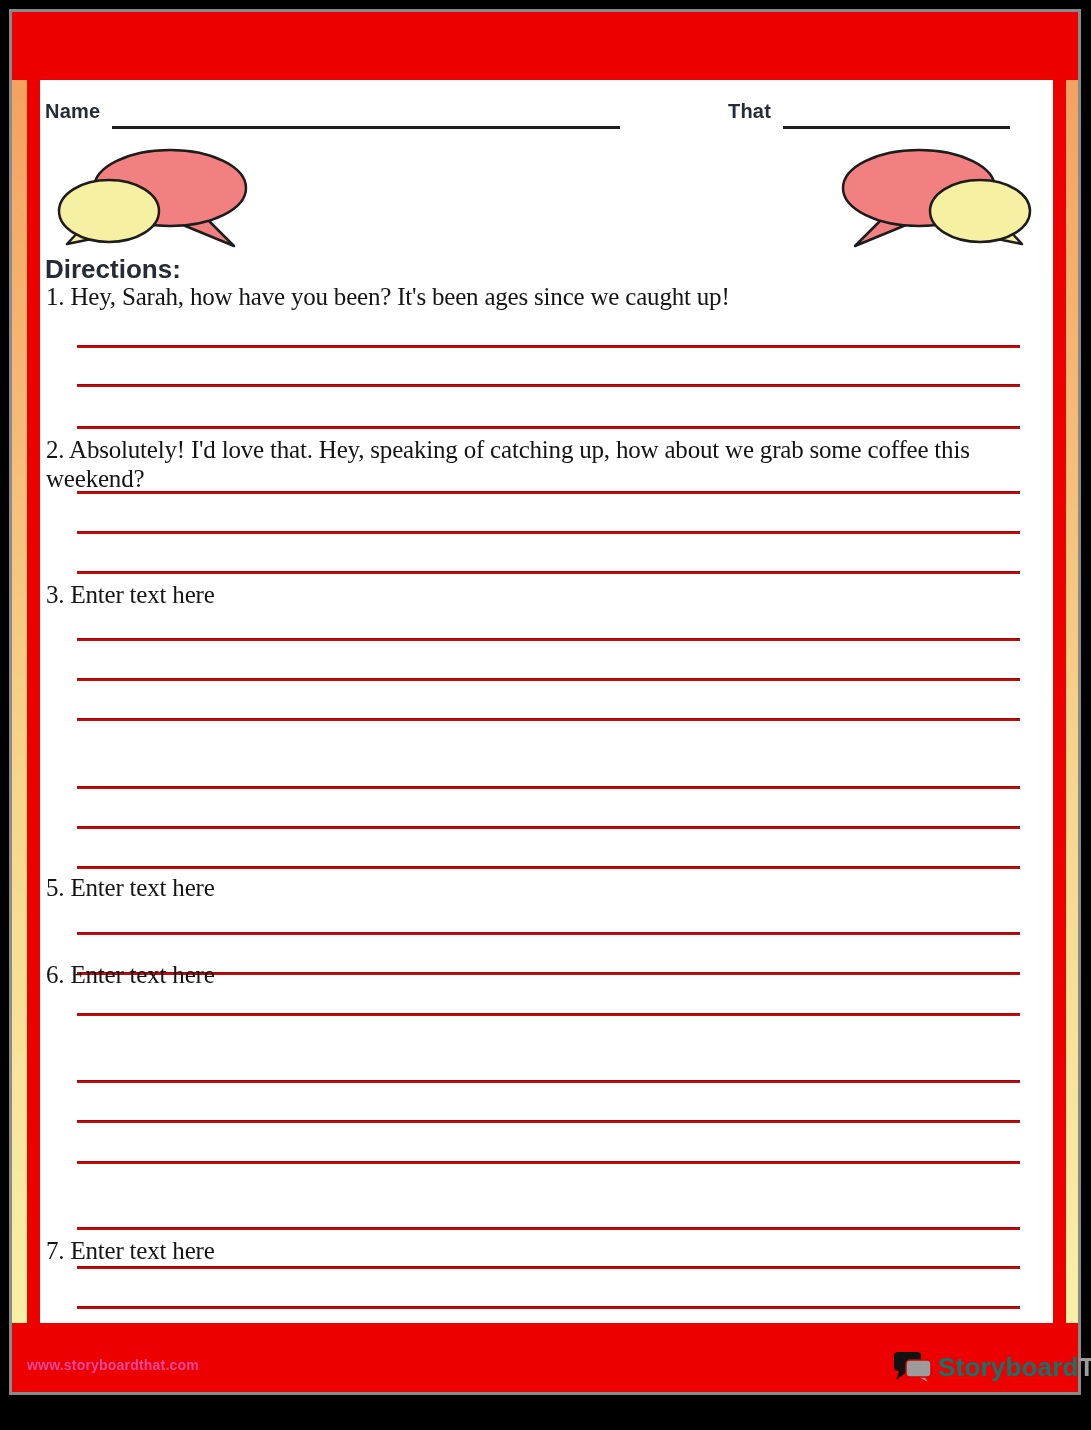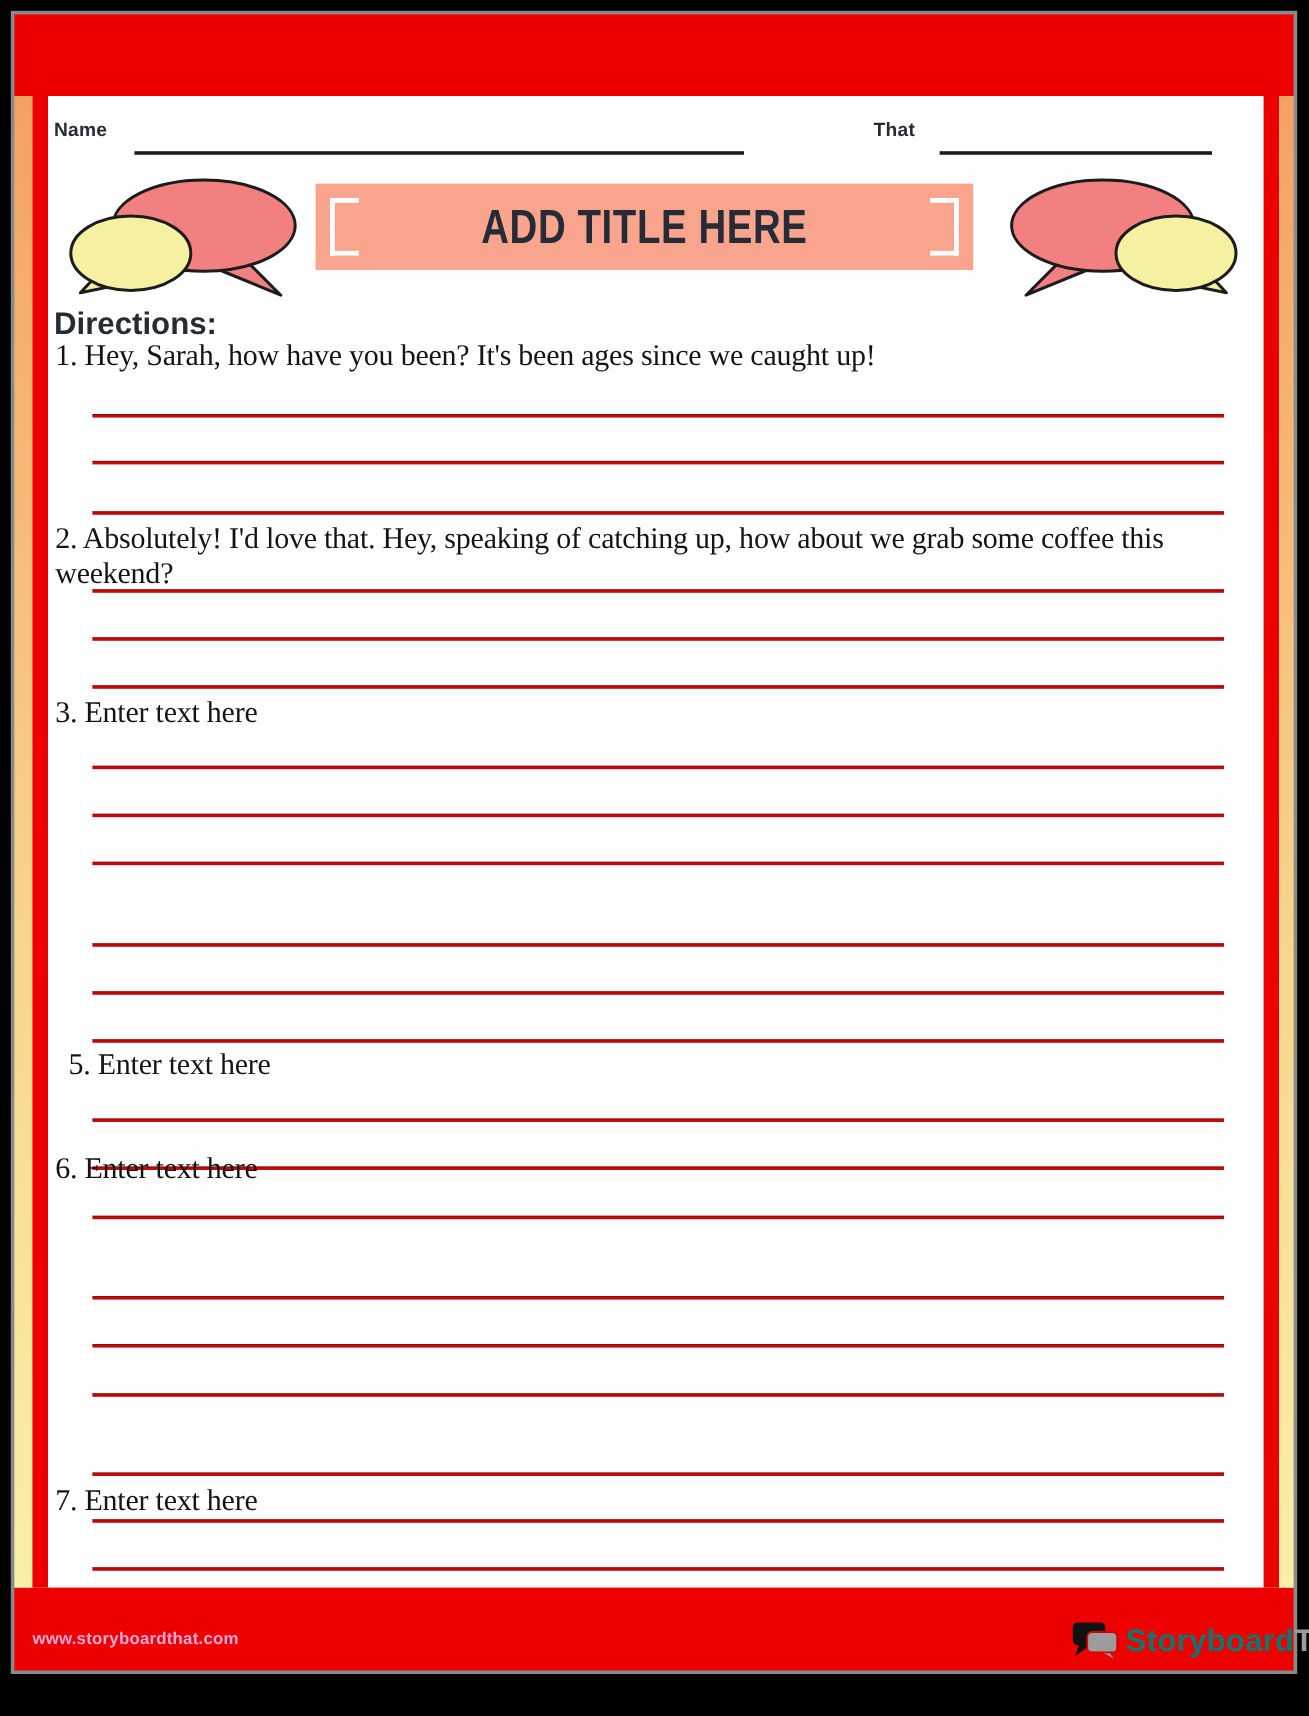--- a/index.html
+++ b/index.html
@@ -24,21 +24,21 @@
   .top-band{position:absolute;left:12px;top:12px;width:1066px;height:68px;background:var(--frame-red);}
   .bottom-band{position:absolute;left:12px;top:1323px;width:1066px;height:69px;background:var(--frame-red);}
   .edge-strip{position:absolute;top:80px;height:1243px;background:linear-gradient(to bottom,var(--grad-top) 0%,var(--grad-mid) 55%,var(--grad-bottom) 100%);}
   .edge-strip.left{left:12px;width:15px;}
   .edge-strip.right{left:1066px;width:12px;}
   .edge-line{position:absolute;top:80px;height:1243px;width:13px;background:var(--frame-red);}
   .edge-line.left{left:27px;}
   .edge-line.right{left:1053px;}
 
   
-  .field-label{position:absolute;font-size:16px;font-weight:700;color:var(--ink);letter-spacing:0.2px;}
+  .field-label{position:absolute;font-size:20px;font-weight:700;color:var(--ink);letter-spacing:0.2px;}
   .field-line{position:absolute;height:2.5px;background:#1f1f1f;}
   #name-label{left:45px;top:100px;}
   #name-line{left:112px;top:126px;width:508px;}
   #date-label{left:728px;top:100px;}
   #date-line{left:783px;top:126px;width:227px;}
 
   
   .title-banner{position:absolute;left:263px;top:153px;width:548px;height:72px;background:var(--banner);display:flex;align-items:center;justify-content:center;}
   .bracket{position:absolute;width:20px;height:20px;}
   .bracket.tl{left:12px;top:12px;border-left:4px solid #fff;border-top:4px solid #fff;}
@@ -54,21 +54,21 @@
   
   #directions-label{position:absolute;left:45px;top:254px;font-size:26px;font-weight:700;color:var(--ink);}
   .item-text{
     position:absolute;left:46px;width:1000px;
     font-family:"Liberation Serif","DejaVu Serif",serif;
     font-size:25px;line-height:1.16;letter-spacing:-0.2px;color:#141414;
   }
   .rule-line{position:absolute;left:77px;width:943px;height:3px;background:var(--line-red);box-shadow:inset 0 1px 0 rgba(80,0,0,.35);}
 
   
-  #website-url{position:absolute;left:27px;top:1357px;font-size:14px;font-weight:700;color:#f9a8d4;letter-spacing:0.2px;}
+  #website-url{position:absolute;left:27px;top:1357px;font-size:14px;font-weight:700;color:#ec4899;letter-spacing:0.2px;}
   .logo{position:absolute;left:893px;top:1349px;height:36px;display:flex;align-items:center;gap:5px;}
   .logo-text{font-size:26px;font-weight:600;letter-spacing:0.2px;}
   .logo-text .primary{color:#0f766e;}
   .logo-text .secondary{color:var(--logo-gray);}
 </style>
 </head>
 <body>
 
 <div id="page">
 
@@ -85,27 +85,20 @@
   <div class="field-label" id="date-label">That</div>
   <div class="field-line" id="date-line"></div>
 
   <svg id="bubbles-left" class="bubbles" viewBox="0 0 192 103">
     <polygon points="148,70 177,99 126,78" style="fill:var(--bubble-red)" stroke="#1c1c1c" stroke-width="2.5" stroke-linejoin="round"></polygon>
     <ellipse cx="113" cy="41" rx="76" ry="38" style="fill:var(--bubble-red)" stroke="#1c1c1c" stroke-width="2.5"></ellipse>
     <polygon points="24,82 10,97 44,90" style="fill:var(--bubble-yellow)" stroke="#1c1c1c" stroke-width="2.5" stroke-linejoin="round"></polygon>
     <ellipse cx="52" cy="64" rx="50" ry="31" style="fill:var(--bubble-yellow)" stroke="#1c1c1c" stroke-width="2.5"></ellipse>
   </svg>
 
-  <div class="title-banner">
-    <div class="bracket tl"></div>
-    <div class="bracket bl"></div>
-    <div class="bracket tr"></div>
-    <div class="bracket br"></div>
-    <div class="title-text">ADD TITLE HERE</div>
-  </div>
 
   <svg id="bubbles-right" class="bubbles" viewBox="0 0 192 103">
     <polygon points="148,70 177,99 126,78" style="fill:var(--bubble-red)" stroke="#1c1c1c" stroke-width="2.5" stroke-linejoin="round"></polygon>
     <ellipse cx="113" cy="41" rx="76" ry="38" style="fill:var(--bubble-red)" stroke="#1c1c1c" stroke-width="2.5"></ellipse>
     <polygon points="24,82 10,97 44,90" style="fill:var(--bubble-yellow)" stroke="#1c1c1c" stroke-width="2.5" stroke-linejoin="round"></polygon>
     <ellipse cx="52" cy="64" rx="50" ry="31" style="fill:var(--bubble-yellow)" stroke="#1c1c1c" stroke-width="2.5"></ellipse>
   </svg>
 
   <div id="directions-label">Directions:</div>
 
@@ -129,21 +122,21 @@
     <div class="rule-line" style="top: 491px;"></div>
     <div class="rule-line" style="top: 531px;"></div>
     <div class="rule-line" style="top: 571px;"></div>
     <div class="item-text" style="top: 580px;"><span>3.</span> <span>Enter text here</span></div>
     <div class="rule-line" style="top: 638px;"></div>
     <div class="rule-line" style="top: 678px;"></div>
     <div class="rule-line" style="top: 718px;"></div>
     <div class="rule-line" style="top: 786px;"></div>
     <div class="rule-line" style="top: 826px;"></div>
     <div class="rule-line" style="top: 866px;"></div>
-    <div class="item-text" style="top: 873px; margin-left: 11px;"><span>5.</span> <span>Enter text here</span></div>
+    <div class="item-text" style="top: 873px;"><span>5.</span> <span>Enter text here</span></div>
     <div class="rule-line" style="top: 932px;"></div>
     <div class="rule-line" style="top: 972px;"></div>
     <div class="rule-line" style="top: 1013px;"></div>
     <div class="item-text" style="top: 960px;"><span>6.</span> <span>Enter text here</span></div>
     <div class="rule-line" style="top: 1080px;"></div>
     <div class="rule-line" style="top: 1120px;"></div>
     <div class="rule-line" style="top: 1161px;"></div>
     <div class="item-text" style="top: 1236px;"><span>7.</span> <span>Enter text here</span></div>
     <div class="rule-line" style="top: 1227px;"></div>
     <div class="rule-line" style="top: 1266px;"></div>

